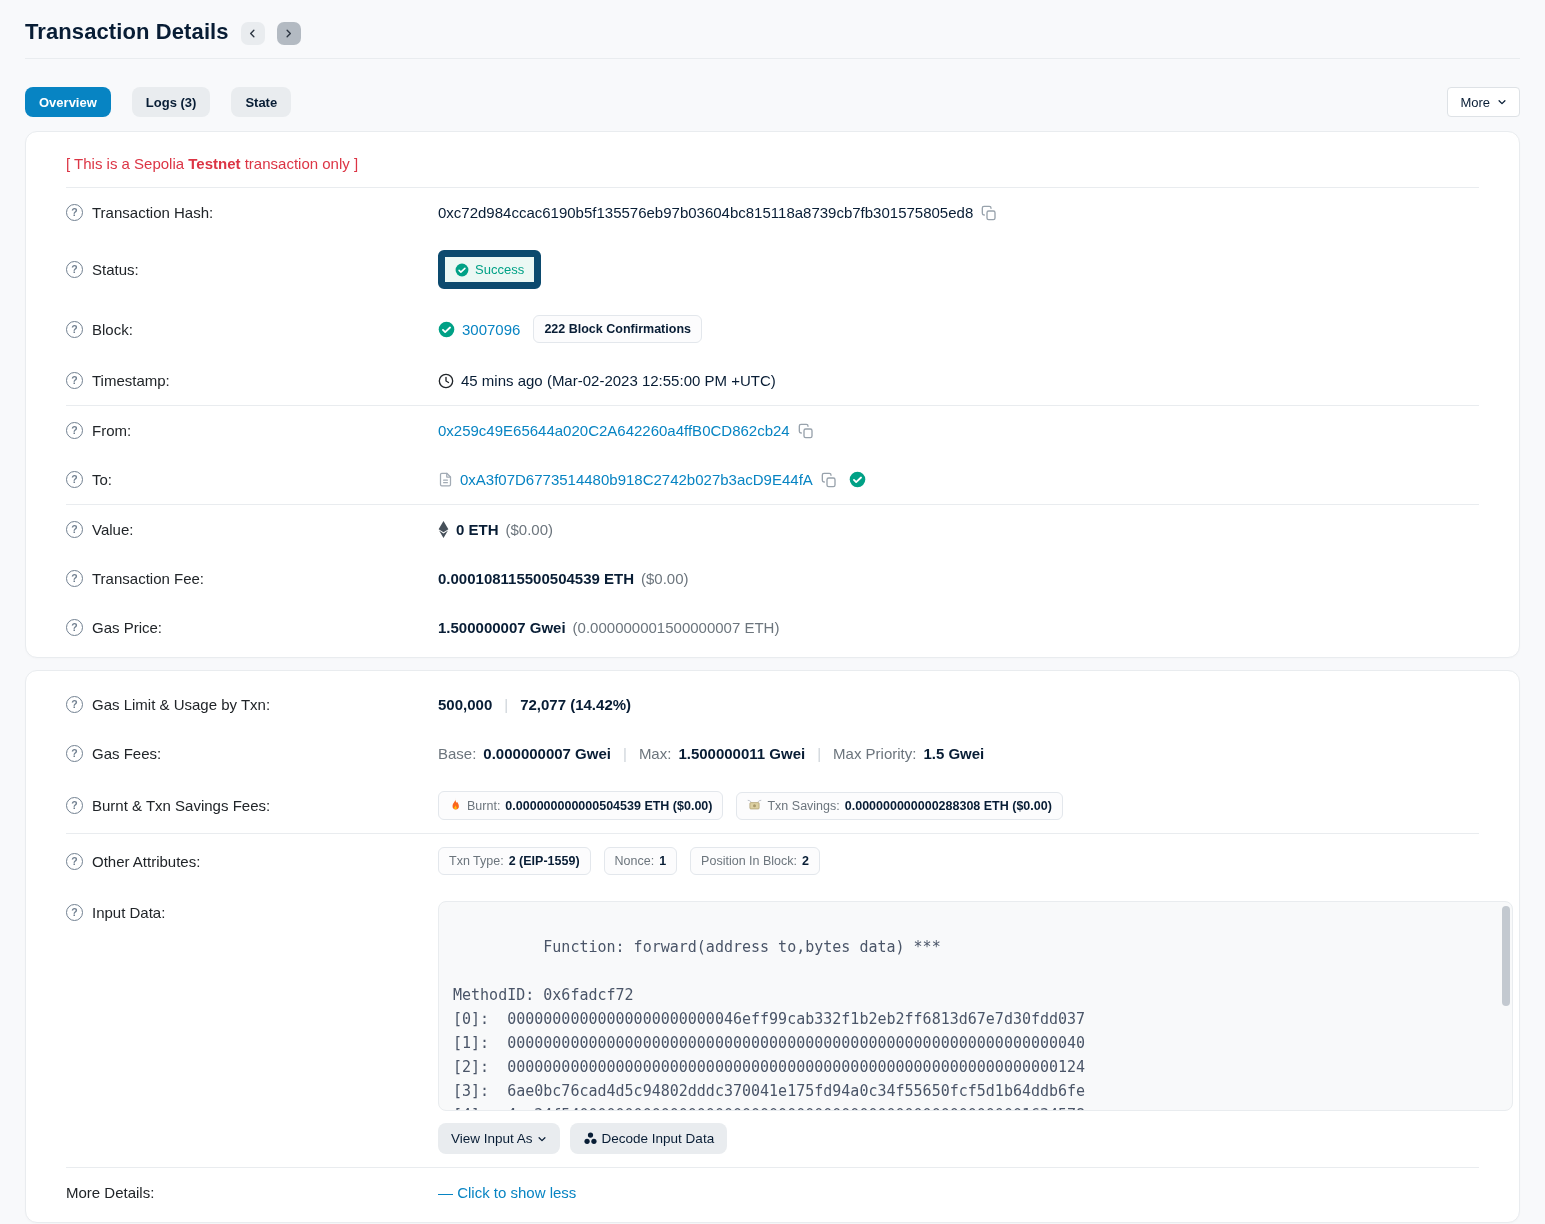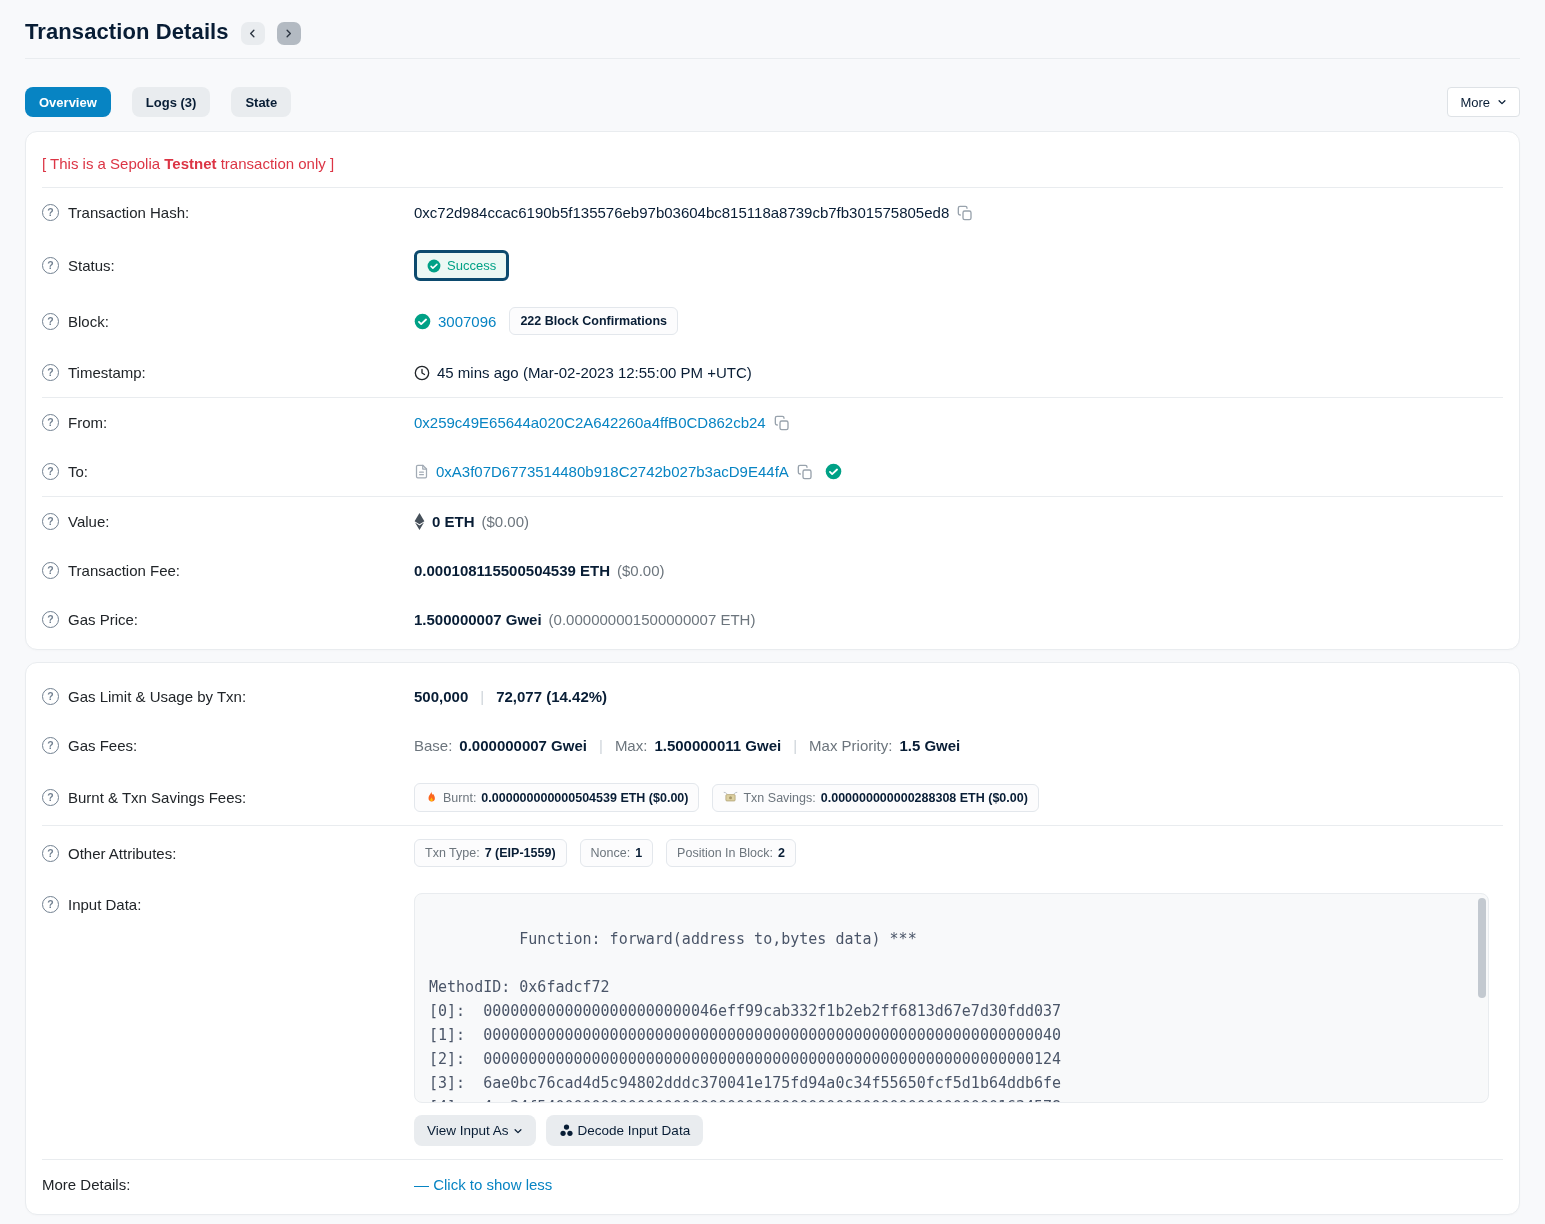--- a/index.html
+++ b/index.html
@@ -24,21 +24,21 @@
   .tabs-row { display: flex; align-items: center; margin: 28px 0 14px; }
   .tab { height: 30px; padding: 0 14px; margin-right: 21px; border: none; border-radius: 8px;
          background: #e9ecef; color: #081d35; font-size: 13px; font-weight: 700; cursor: pointer;
          display: inline-flex; align-items: center; font-family: inherit; }
   .tab.active { background: #0784c3; color: #fff; }
   .more-btn { margin-left: auto; margin-right: 0; height: 30px; padding: 0 12px; background: #fff;
               border: 1px solid #dee2e6; border-radius: 4px; font-size: 13px; font-weight: 500; color: #081d35;
               display: inline-flex; align-items: center; gap: 7px; cursor: pointer; font-family: inherit; }
 
   
-  .card { background: #fff; border: 1px solid #e9ecef; border-radius: 12px; padding: 5px 16px;
+  .card { background: #fff; border: 1px solid #e9ecef; border-radius: 12px; padding: 5px 40px;
           margin-bottom: 12px; box-shadow: 0 1px 2px rgba(0,0,0,.02); }
   .divider { border: none; border-top: 1px solid #e9ecef; }
 
   .notice { color: #dc3545; padding: 18px 0 15px; font-size: 15px; }
   .notice b { font-weight: 700; }
 
   .row { display: flex; align-items: center; padding: 13px 0; }
   .row.top { align-items: flex-start; }
   .row-label { width: 372px; flex: none; display: flex; align-items: center; gap: 9px; color: #212529; }
   .row-label.no-icon { padding-left: 0; }
@@ -46,21 +46,21 @@
   .help-icon { width: 17px; height: 17px; flex: none; border: 1.5px solid #728191; border-radius: 50%;
                color: #728191; font-size: 10.5px; font-weight: 700; display: inline-flex; align-items: center;
                justify-content: center; line-height: 1; }
   .link { color: #0784c3; cursor: pointer; }
   .gray { color: #6c757d; }
   .sep { color: #ced4da; padding: 0 5px; }
   .b { font-weight: 700; }
   .icon-btn { background: none; border: none; cursor: pointer; display: inline-flex; align-items: center; padding: 0 1px; }
 
   .badge-success { display: inline-flex; align-items: center; gap: 6px; background: #ecf8f4;
-                   border: 3px solid #0c4a6e; color: #00a186; border-radius: 6px; padding: 5px 10px;
+                   border: 7px solid #0c4a6e; color: #00a186; border-radius: 6px; padding: 5px 10px;
                    font-size: 13px; font-weight: 500; }
   .badge-plain { display: inline-flex; align-items: center; gap: 5px; background: #fcfcfd;
                  border: 1px solid #e3e7ec; border-radius: 6px; padding: 6px 10px; font-size: 12.5px; }
   .badge-plain .lbl { color: #6c757d; font-weight: 400; }
   .badge-plain .val { color: #081d35; font-weight: 700; }
   .conf-badge { margin-left: 6px; font-weight: 700; color: #081d35; }
 
   
   .codebox { position: relative; width: 1075px; height: 210px; background: #f8f9fa;
              border: 1px solid #e9ecef; border-radius: 8px; padding: 9px 14px; overflow: hidden;
@@ -348,21 +348,21 @@
     <hr class="divider">
 
     <div class="row">
       <div class="row-label">
         <span class="help-icon">?</span>
         <span>Other Attributes:</span>
       </div>
       <div class="row-value">
         <span class="badge-plain">
           <span class="lbl">Txn Type:</span>
-          <span class="val">7 (EIP-1559)</span>
+          <span class="val">2 (EIP-1559)</span>
         </span>
         <span class="badge-plain" style="margin-left:6px">
           <span class="lbl">Nonce:</span>
           <span class="val">1</span>
         </span>
         <span class="badge-plain" style="margin-left:6px">
           <span class="lbl">Position In Block:</span>
           <span class="val">2</span>
         </span>
       </div>

